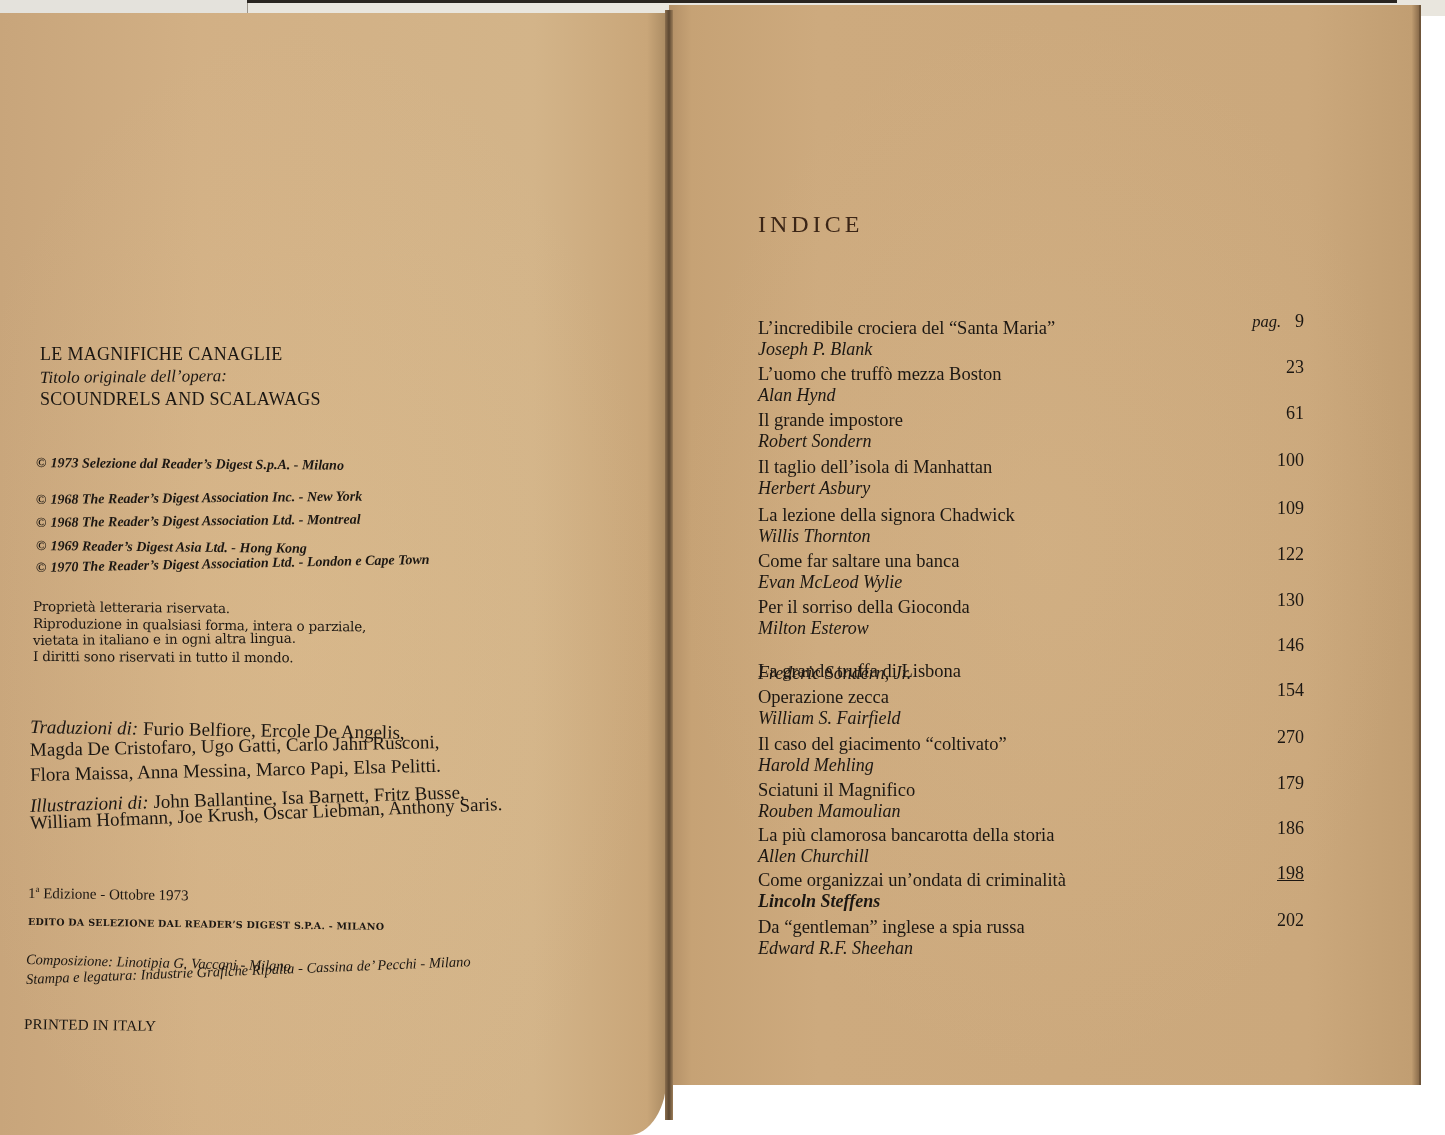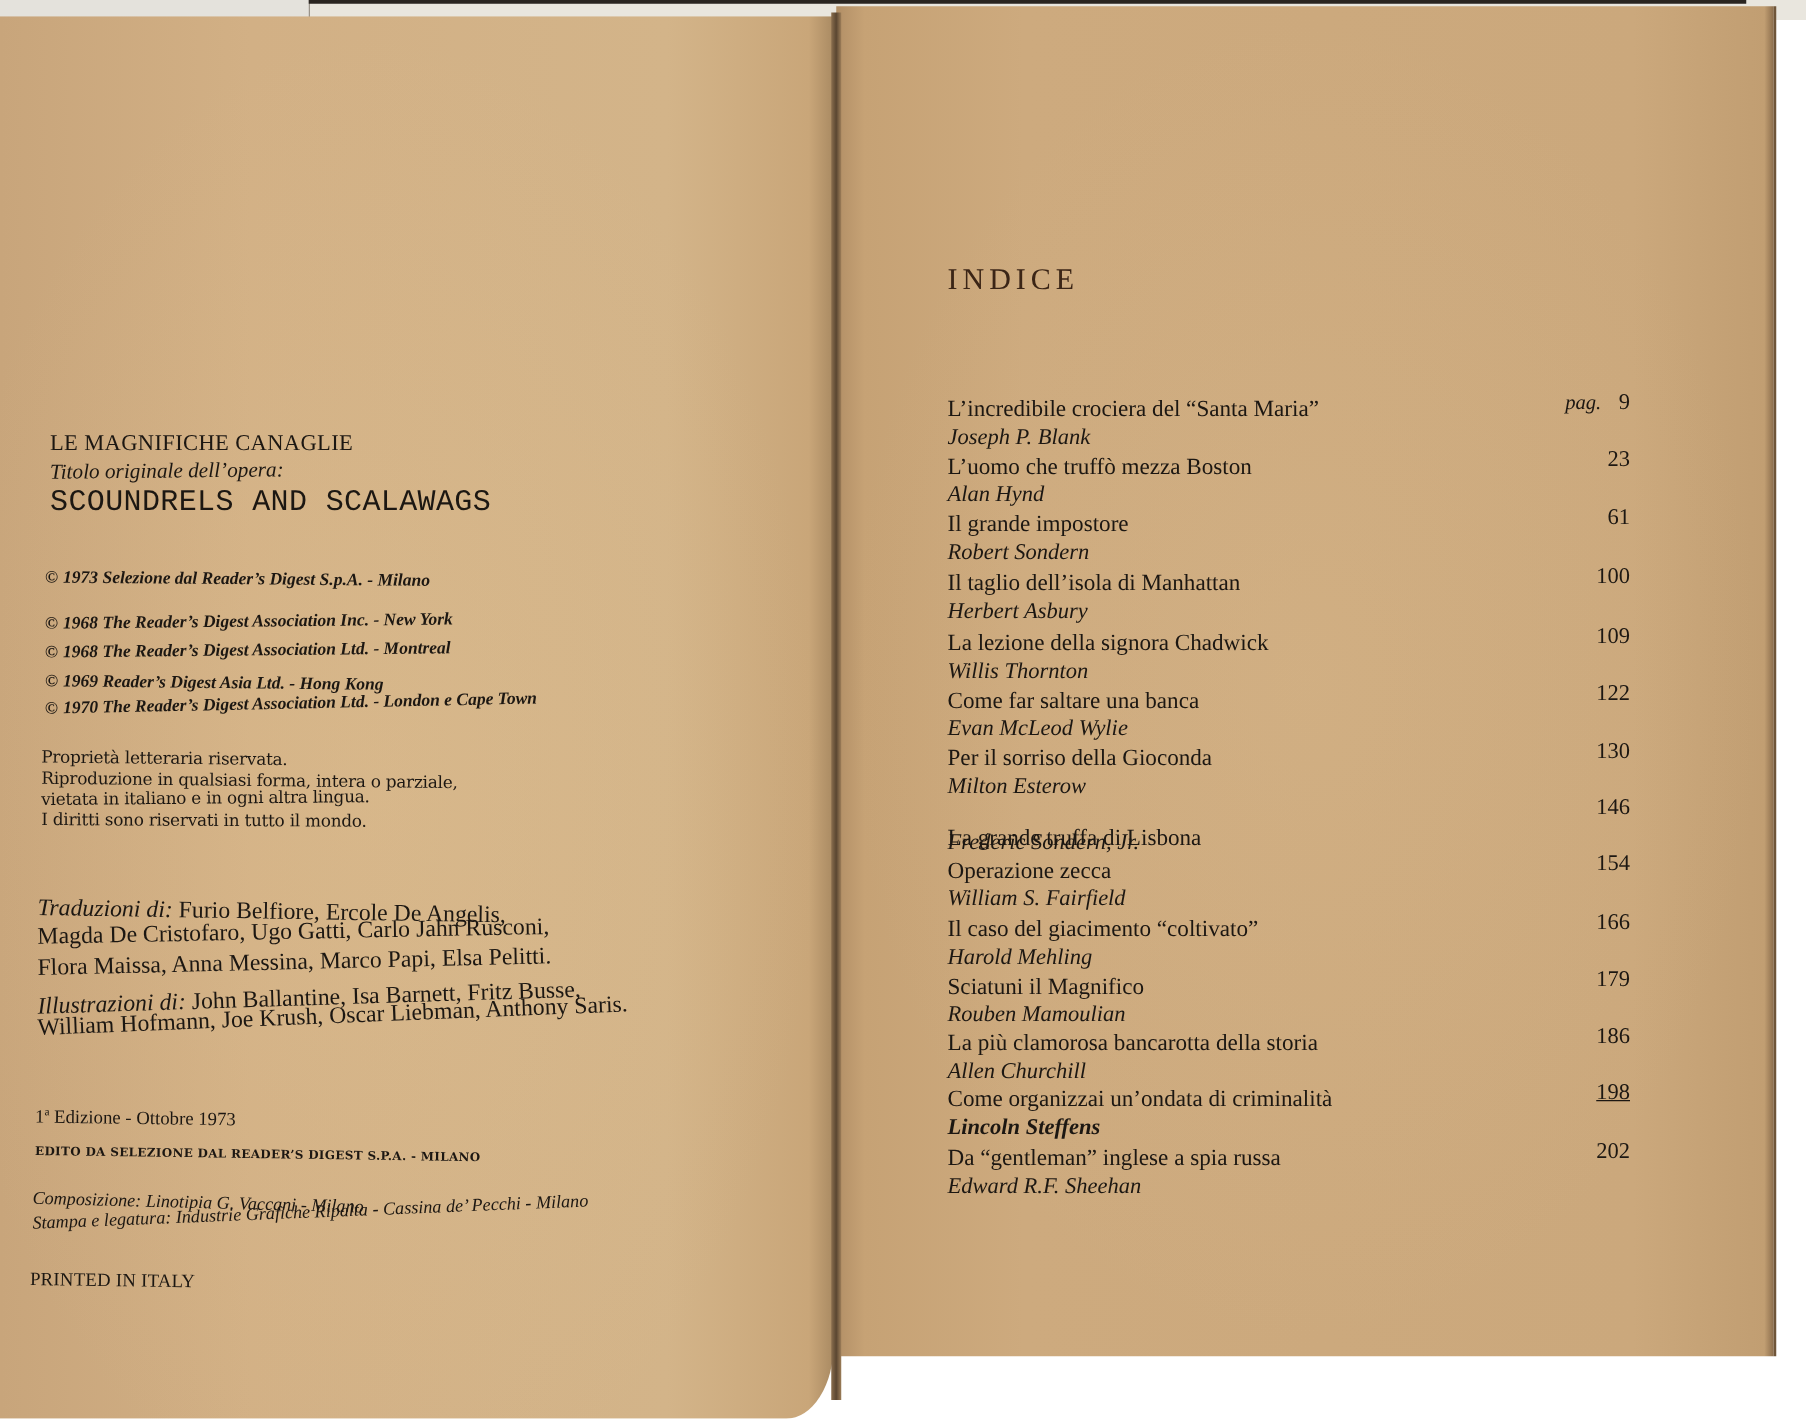--- a/index.html
+++ b/index.html
@@ -62,21 +62,21 @@
       left: 665px; top: 10px;
       width: 8px; height: 1110px;
       background: linear-gradient(90deg, #8a6e4e, #5a4631 50%, #9d7e59);
     }
 
     .txt { position: absolute; white-space: nowrap; }
 
     
     .lp-title   { left: 40px; top: 344px; font-size: 18px; letter-spacing: 0.3px; }
     .lp-sub     { left: 40px; top: 368px; font-size: 17px; font-style: italic; transform: rotate(-0.6deg); transform-origin: left; }
-    .lp-orig    { left: 40px; top: 389px; font-size: 24px; letter-spacing: 0.3px; font-family: Liberation Mono, monospace; }
+    .lp-orig    { left: 40px; top: 389px; font-size: 18px; letter-spacing: 0.3px; }
 
     .copy {
       left: 36px; font-size: 14px; font-style: italic; font-weight: bold;
       transform-origin: left;
     }
     .copy .sym { font-style: normal; margin-right: 4px; }
     .c0 { top: 455px; transform: rotate(0.5deg); }
     .c1 { top: 492px; transform: rotate(-0.6deg); }
     .c2 { top: 515px; transform: rotate(-0.6deg); }
     .c3 { top: 538px; transform: rotate(0.6deg); }
@@ -182,21 +182,21 @@
     <div class="txt toc-author" style="top: 618px;">Milton Esterow</div>
     <div class="txt toc-page" style="top: 590px;"><span>130</span></div>
     <div class="txt toc-title" style="top: 642px; margin-top: 19px;">La grande truffa di Lisbona</div>
     <div class="txt toc-author" style="top: 663px;">Frederic Sondern, Jr.</div>
     <div class="txt toc-page" style="top: 635px;"><span>146</span></div>
     <div class="txt toc-title" style="top: 687px;">Operazione zecca</div>
     <div class="txt toc-author" style="top: 708px;">William S. Fairfield</div>
     <div class="txt toc-page" style="top: 680px;"><span>154</span></div>
     <div class="txt toc-title" style="top: 734px;">Il caso del giacimento “coltivato”</div>
     <div class="txt toc-author" style="top: 755px;">Harold Mehling</div>
-    <div class="txt toc-page" style="top: 727px;"><span>166</span></div>
+    <div class="txt toc-page" style="top: 727px;"><span>270</span></div>
     <div class="txt toc-title" style="top: 780px;">Sciatuni il Magnifico</div>
     <div class="txt toc-author" style="top: 801px;">Rouben Mamoulian</div>
     <div class="txt toc-page" style="top: 773px;"><span>179</span></div>
     <div class="txt toc-title" style="top: 825px;">La più clamorosa bancarotta della storia</div>
     <div class="txt toc-author" style="top: 846px;">Allen Churchill</div>
     <div class="txt toc-page" style="top: 818px;"><span>186</span></div>
     <div class="txt toc-title" style="top: 870px;">Come organizzai un’ondata di criminalità</div>
     <div class="txt toc-author" style="top: 891px; font-weight: bold;">Lincoln Steffens</div>
     <div class="txt toc-page" style="top: 863px; text-decoration: underline;"><span>198</span></div>
     <div class="txt toc-title" style="top: 917px;">Da “gentleman” inglese a spia russa</div>

